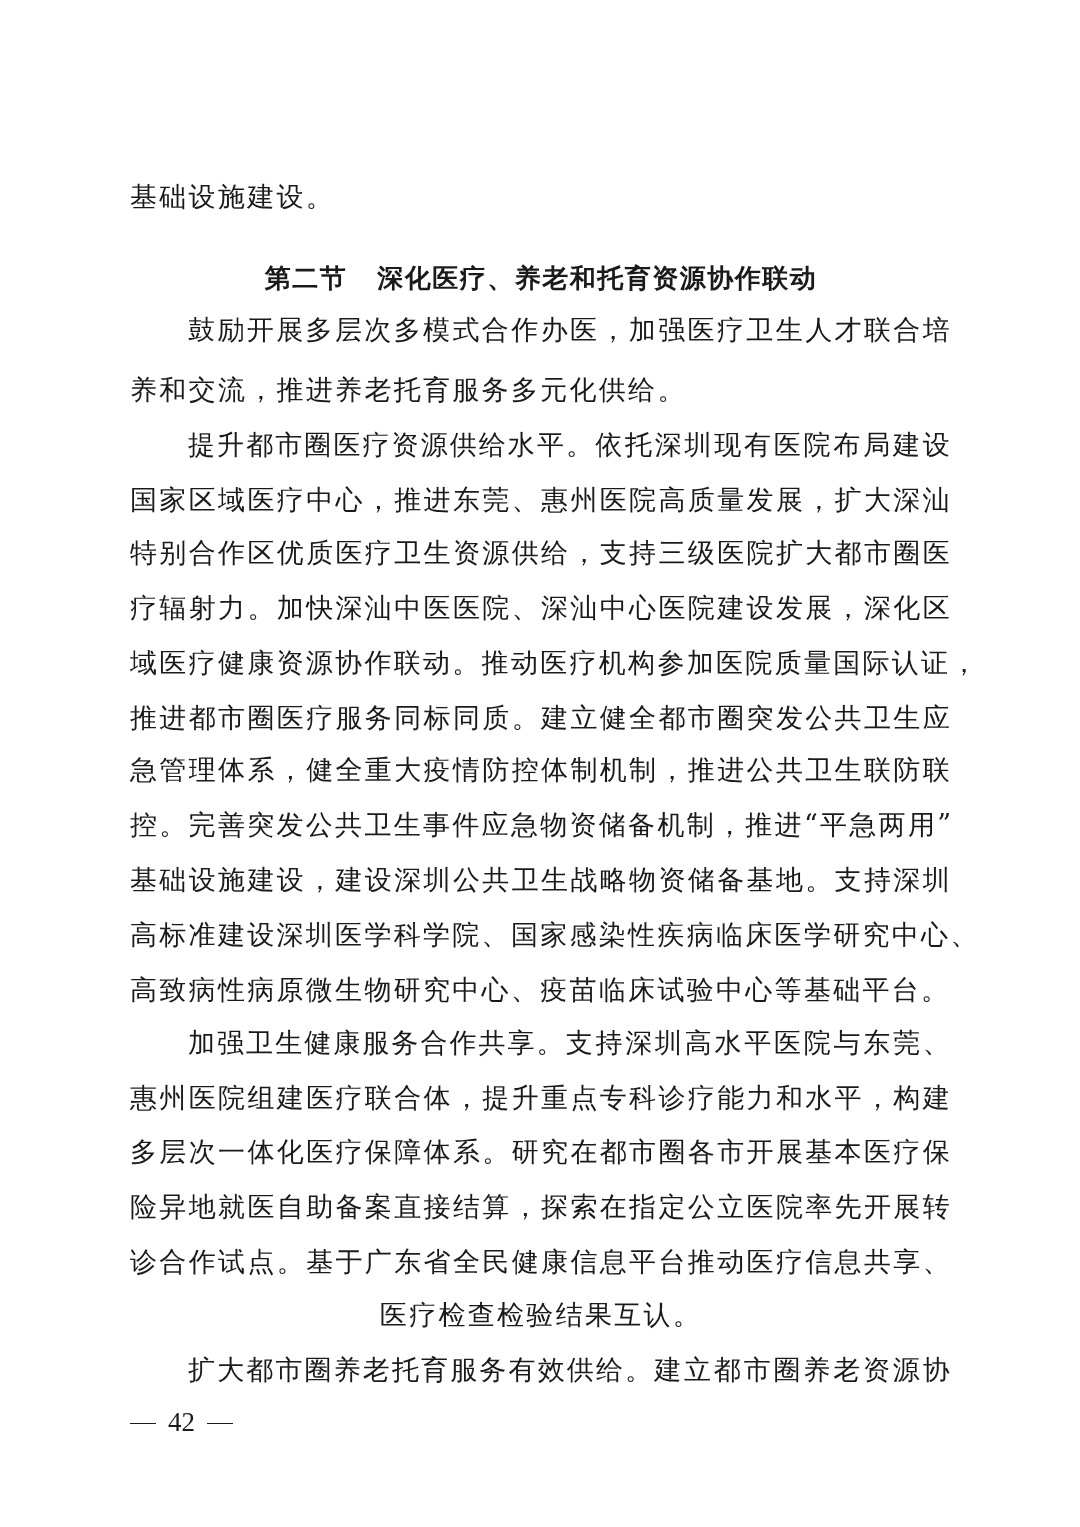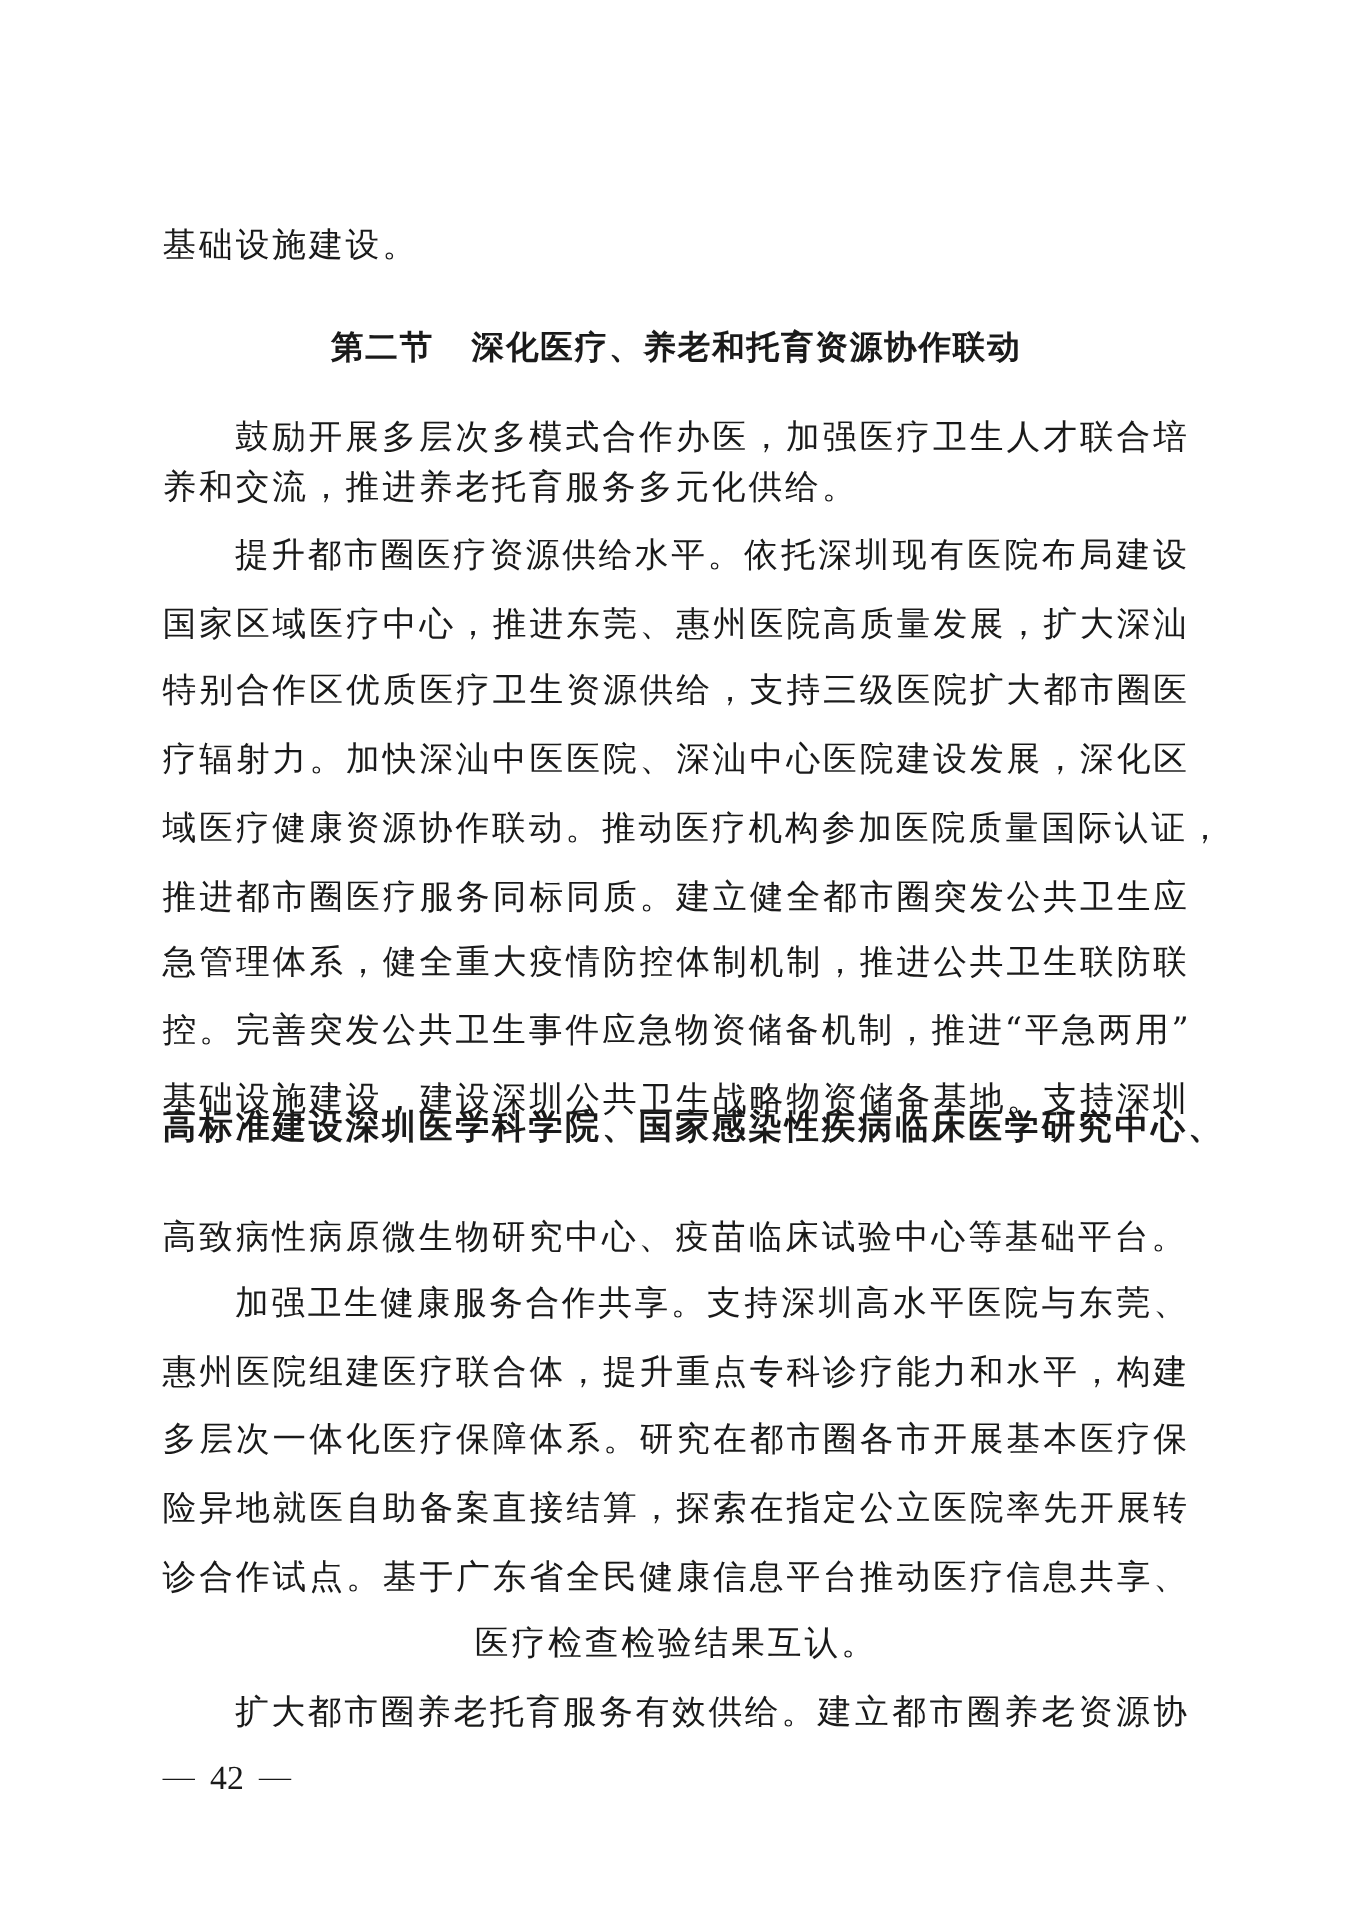--- a/index.html
+++ b/index.html
@@ -75,35 +75,35 @@
 <body>
 
 <div class="page">
 
   <div class="line" style="top:177px;">基础设施建设。</div>
 
   <div class="heading" style="top:248px;">
     <span>第二节</span><span class="gap"></span><span>深化医疗、养老和托育资源协作联动</span>
   </div>
 
-  <div class="line just indent" style="top:330px;">鼓励开展多层次多模式合作办医，加强医疗卫生人才联合培</div>
+  <div class="line just indent" style="top:310px;">鼓励开展多层次多模式合作办医，加强医疗卫生人才联合培</div>
   <div class="line" style="top:370px;">养和交流，推进养老托育服务多元化供给。</div>
 
   <div class="line just indent" style="top:425px;">
     <span class="bold">提升都市圈医疗资源供给水平。</span><span>依托深圳现有医院布局建设</span>
   </div>
   <div class="line just" style="top:480px;">国家区域医疗中心，推进东莞、惠州医院高质量发展，扩大深汕</div>
   <div class="line just" style="top:533px;">特别合作区优质医疗卫生资源供给，支持三级医院扩大都市圈医</div>
   <div class="line just" style="top:588px;">疗辐射力。加快深汕中医医院、深汕中心医院建设发展，深化区</div>
   <div class="line just" style="top:643px;">域医疗健康资源协作联动。推动医疗机构参加医院质量国际认证，</div>
   <div class="line just" style="top:698px;">推进都市圈医疗服务同标同质。建立健全都市圈突发公共卫生应</div>
   <div class="line just" style="top:750px;">急管理体系，健全重大疫情防控体制机制，推进公共卫生联防联</div>
   <div class="line just" style="top:805px;">控。完善突发公共卫生事件应急物资储备机制，推进“平急两用”</div>
   <div class="line just" style="top:860px;">基础设施建设，建设深圳公共卫生战略物资储备基地。支持深圳</div>
-  <div class="line just" style="top:882px;font-weight:bold;">高标准建设深圳医学科学院、国家感染性疾病临床医学研究中心、</div>
+  <div class="line just" style="top:915px;">高标准建设深圳医学科学院、国家感染性疾病临床医学研究中心、</div>
   <div class="line" style="top:970px;">高致病性病原微生物研究中心、疫苗临床试验中心等基础平台。</div>
 
   <div class="line just indent" style="top:1023px;">
     <span class="bold">加强卫生健康服务合作共享。</span><span>支持深圳高水平医院与东莞、</span>
   </div>
   <div class="line just" style="top:1078px;">惠州医院组建医疗联合体，提升重点专科诊疗能力和水平，构建</div>
   <div class="line just" style="top:1132px;">多层次一体化医疗保障体系。研究在都市圈各市开展基本医疗保</div>
   <div class="line just" style="top:1187px;">险异地就医自助备案直接结算，探索在指定公立医院率先开展转</div>
   <div class="line just" style="top:1242px;">诊合作试点。基于广东省全民健康信息平台推动医疗信息共享、</div>
   <div class="line" style="top:1295px;text-align:center;">医疗检查检验结果互认。</div>

